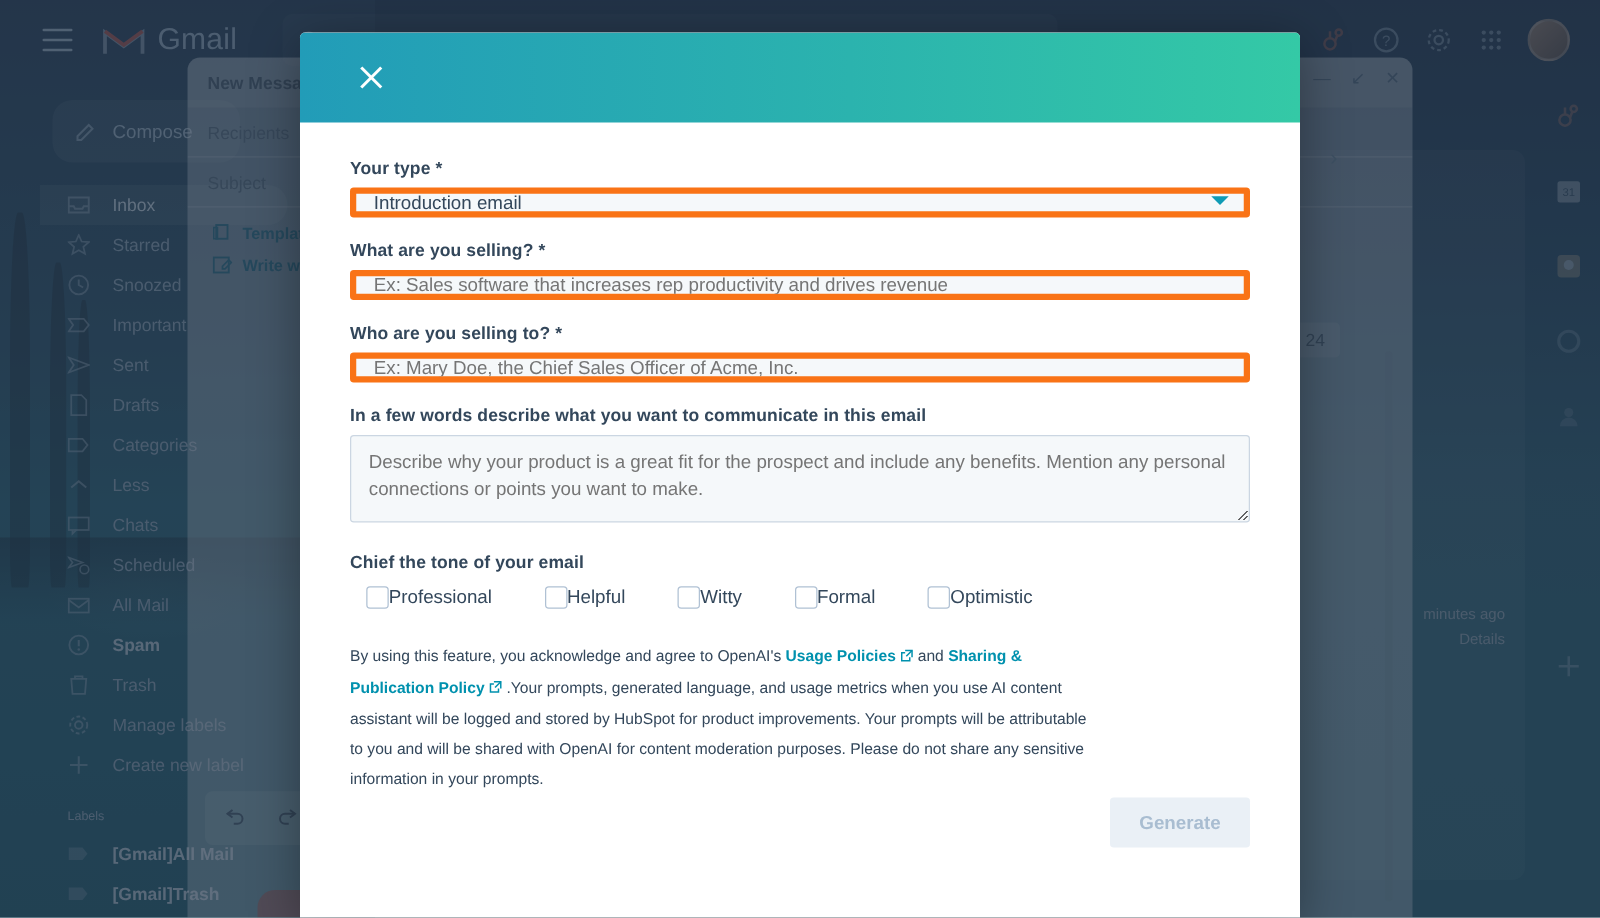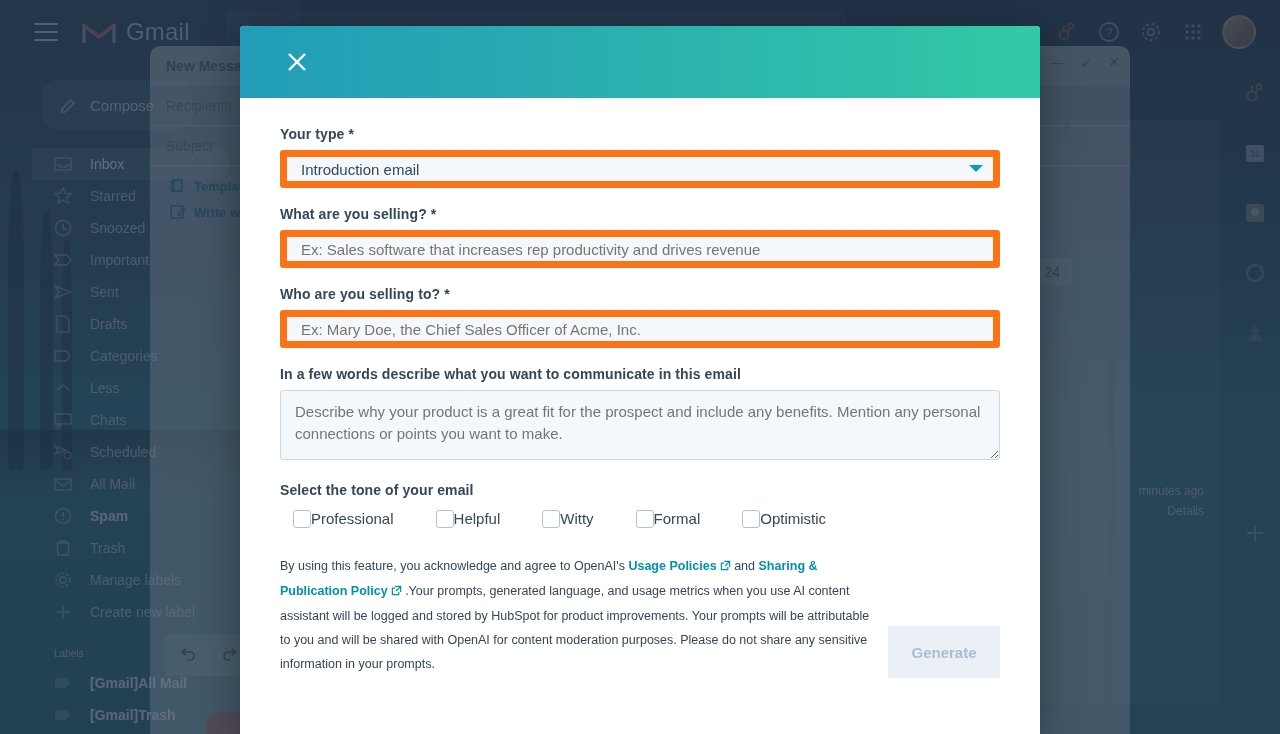--- a/index.html
+++ b/index.html
@@ -151,23 +151,23 @@
   #modal-body {
     padding: 28px 40px 0 40px;
     flex: 1; overflow: hidden;
   }
   .field { margin-bottom: 18px; }
   .field-label {
     display: block; font-size: 14px; font-weight: bold; color: #33475b;
     margin-bottom: 8px; letter-spacing: .1px;
   }
   .ctl {
-    width: 720px; height: 38px;
+    width: 720px; height: 24px;
     background: #f5f8fa;
-    border: 7px solid #f97316;
+    border: 5px solid #f97316;
     border-radius: 3px;
     font-size: 15px; color: #33475b;
     padding: 0 14px;
     font-family: "Liberation Sans", sans-serif;
     display:flex; align-items:center;
   }
   .select-wrap { position: relative; width: 720px; }
   .select-caret {
     position: absolute; right: 16px; top: 50%; transform: translateY(-50%);
     pointer-events: none;
@@ -189,21 +189,21 @@
   #legal {
     margin-top: 26px; width: 600px;
     font-size: 12.5px; line-height: 24px; color: #33475b;
   }
   #legal a { color: #0091ae; font-weight: bold; text-decoration: none; }
   .ext-ic { display:inline-block; vertical-align: -1px; margin-left: 3px; }
   #footer-row {
     position: absolute; right: 40px; bottom: 56px;
   }
   #generate-btn {
-    width: 112px; height: 52px;
+    width: 112px; height: 40px;
     background: #eaf0f6; color: #a9bdd1;
     border: none; border-radius: 3px;
     font-size: 15px; font-weight: bold;
     font-family: "Liberation Sans", sans-serif;
     cursor: not-allowed;
   }
 </style>
 </head>
 <body>
 
@@ -594,21 +594,21 @@
       <label class="field-label">Who are you selling to? *</label>
       <input class="ctl" type="text" style="color: rgb(124, 152, 182);" placeholder="Ex: Mary Doe, the Chief Sales Officer of Acme, Inc.">
     </div>
 
     <div class="field">
       <label class="field-label">In a few words describe what you want to communicate in this email</label>
       <textarea class="ctl-area" placeholder="Describe why your product is a great fit for the prospect and include any benefits. Mention any personal connections or points you want to make." style=""></textarea>
     </div>
 
     <div class="field" style="margin-bottom:0">
-      <label class="field-label">Select the tone of your email</label>
+      <label class="field-label">Chief the tone of your email</label>
       <div class="tone-row" id="tone-row">
           <label class="tone-item">
             <span class="tone-box"></span>
             <span class="tone-label">Professional</span>
           </label>
           <label class="tone-item">
             <span class="tone-box"></span>
             <span class="tone-label">Helpful</span>
           </label>
           <label class="tone-item">

